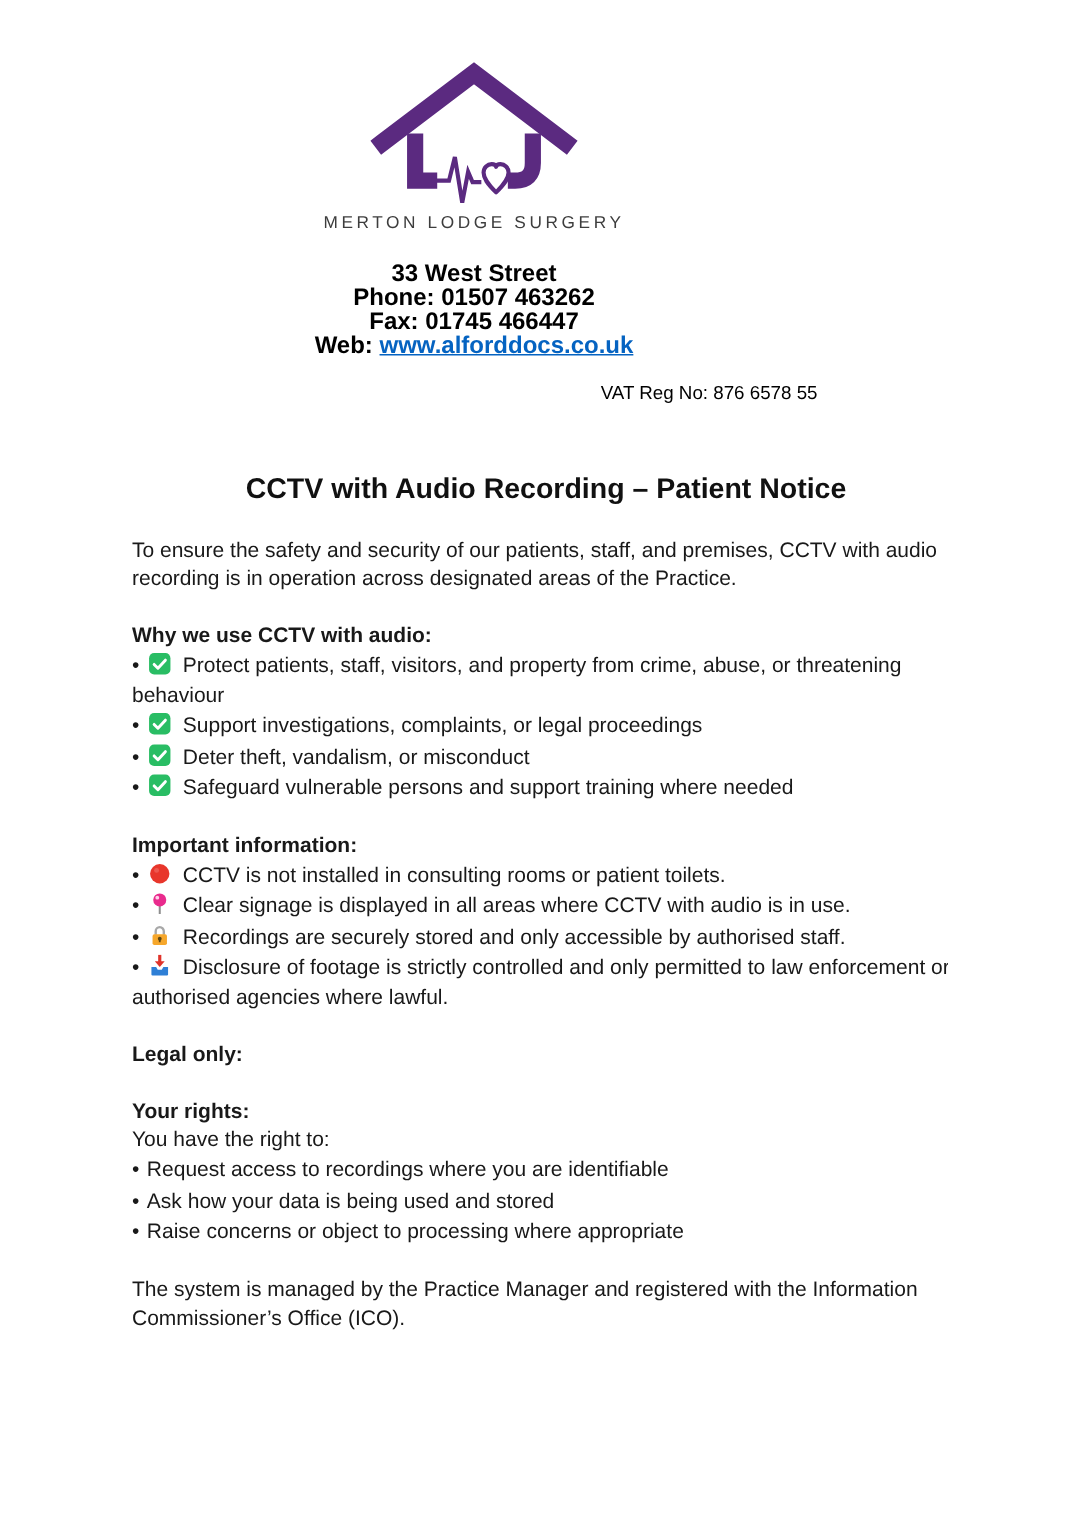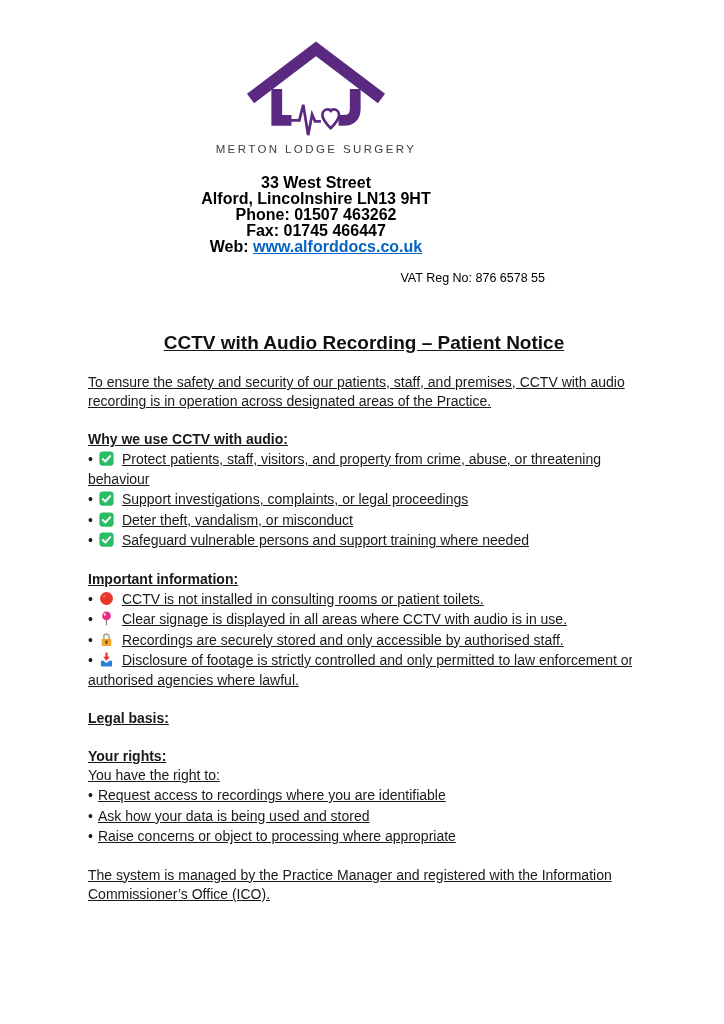--- a/index.html
+++ b/index.html
@@ -22,21 +22,21 @@
   .contact div{margin:0;}
   .weblink{color:#0563c1;text-decoration:underline;cursor:pointer;}
 
   
   .vat{
     text-align:right;padding-right:87px;
     font-size:12.5px;color:#000;margin-top:16px;
   }
 
   
-  .content{margin:0 84px 0 88px;width:552px;text-decoration:underline;}
+  .content{margin:0 84px 0 88px;width:552px;}
   .title{
     text-align:center;font-weight:bold;font-size:19px;color:#111;
     margin:46px 0 0 0;line-height:23px;
   }
   .para{font-size:14px;line-height:19px;margin:19px 0 0 0;}
   .heading{font-weight:bold;}
   .tight{margin-top:0;}
   .bullet{font-size:14px;line-height:19.5px;margin:1px 0 0 0;}
   .dot{display:inline-block;margin-right:6px;}
   .emo{
@@ -61,21 +61,20 @@
       <path d="M 111 50 L 111 70 Q 111 82 99 82 L 94 82" fill="none" stroke="#5b2a80" stroke-width="11" stroke-linejoin="round"></path>
 
       <path d="M 42 82 L 54 82 L 58 66 L 63 97 L 67 76 L 70 83 L 76 83" fill="none" stroke="#5b2a80" stroke-width="2.8" stroke-linejoin="miter"></path>
       <path d="M 96 83 L 100 83" fill="none" stroke="#5b2a80" stroke-width="2.8"></path>
 
       <path d="M 86 90 C 80 84 77.5 80.5 77.5 76.5 C 77.5 73 80.2 70.8 83 70.8 C 84.6 70.8 85.8 71.8 86 72.6 C 86.2 71.8 87.4 70.8 89 70.8 C 91.8 70.8 94.5 73 94.5 76.5 C 94.5 80.5 92 84 86 90 Z" fill="#ffffff" stroke="#5b2a80" stroke-width="2.8" stroke-linejoin="round"></path>
     </svg>
     <div class="logo-name">MERTON LODGE SURGERY</div>
     <div class="contact">
       <div>33 West Street</div>
-      <div>Alford, Lincolnshire LN13 9HT</div>
       <div>Phone: 01507 463262</div>
       <div>Fax: 01745 466447</div>
       <div><span>Web: </span><a class="weblink" href="#">www.alforddocs.co.uk</a></div>
     </div>
   </div>
 
   <div class="vat">VAT Reg No: 876 6578 55</div>
 
   <div class="content">
 
@@ -134,21 +133,21 @@
           </svg></span><span>Recordings are securely stored and only accessible by authorised staff.</span>
     </p>
     <p class="bullet">
       <span class="dot">•</span><span class="emo"><svg viewBox="0 0 20 20">
             <rect x="8.6" y="0.8" width="2.8" height="6.4" fill="#e0332a"></rect>
             <polygon points="5.6,6.4 14.4,6.4 10,11.6" fill="#e0332a"></polygon>
             <path d="M2.6 11.6 h4.2 l1.4 2.4 h3.6 l1.4 -2.4 h4.2 v6.6 a1 1 0 0 1 -1 1 h-12.8 a1 1 0 0 1 -1 -1 Z" fill="#2e7fd6"></path>
           </svg></span><span>Disclosure of footage is strictly controlled and only permitted to law enforcement or authorised agencies where lawful.</span>
     </p>
 
-    <p class="para heading">Legal basis:</p>
+    <p class="para heading">Legal only:</p>
 
     <p class="para heading">Your rights:</p>
     <p class="para tight">You have the right to:</p>
     <p class="bullet plainbullet">
       <span class="dot">•</span><span>Request access to recordings where you are identifiable</span>
     </p>
     <p class="bullet plainbullet">
       <span class="dot">•</span><span>Ask how your data is being used and stored</span>
     </p>
     <p class="bullet plainbullet">

